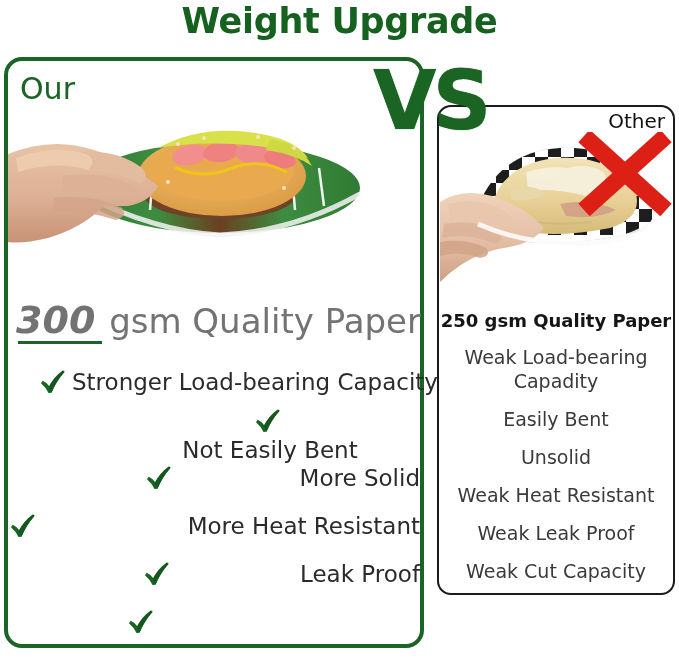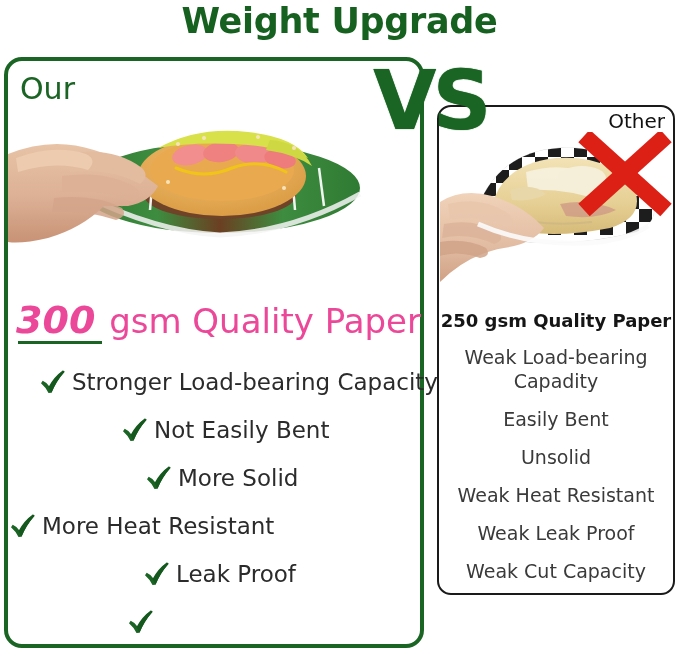--- a/index.html
+++ b/index.html
@@ -110,21 +110,21 @@
   }
 
   
   #our-headline {
     position: absolute;
     left: 16px;
     top: 298px;
     width: 400px;
     height: 50px;
     font-size: 34px;
-    color: #ec4899;
+    color: #737373;
     white-space: nowrap;
     line-height: 44px;
   }
   #our-headline .num {
     font-weight: bold;
     font-style: italic;
     font-size: 38px;
     position: relative;
     padding-right: 3px;
   }
@@ -154,20 +154,21 @@
     position: absolute;
     left: 8px;
     top: 358px;
     width: 412px;
   }
   .feat {
     display: flex;
     align-items: center;
     height: 48px;
     white-space: nowrap;
+    justify-content: space-between;
   }
   .feat .check {
     width: 30px;
     height: 30px;
     flex: 0 0 30px;
     margin-right: 4px;
     display: block;
   }
   .feat .ftext {
     font-size: 23px;
@@ -279,21 +280,21 @@
 <div id="our-underline"></div>
 
 <div id="our-list">
     <div class="feat" style="padding-left: 30px;">
       <span class="check"><svg viewBox="0 0 32 32">
           <path d="M3.2 17.4 L5.0 14.6 Q9.6 16.4 12.6 21.2 Q18.2 10.6 26.6 3.6 L28.4 5.0 Q19.6 14.8 14.4 27.4 L11.2 27.8 Q8.0 21.4 3.2 17.4 Z" fill="#1a6424"></path>
           <path d="M11.2 21.4 Q17.0 10.0 26.6 3.6 L28.4 5.0 Q19.4 15.0 14.4 27.4 Z" fill="#14581e"></path>
         </svg></span>
       <span class="ftext">Stronger Load-bearing Capacity</span>
     </div>
-    <div class="feat" style="padding-left: 112px;">
+    <div class="feat" style="padding-left: 112px; flex-direction: column;">
       <span class="check"><svg viewBox="0 0 32 32">
           <path d="M3.2 17.4 L5.0 14.6 Q9.6 16.4 12.6 21.2 Q18.2 10.6 26.6 3.6 L28.4 5.0 Q19.6 14.8 14.4 27.4 L11.2 27.8 Q8.0 21.4 3.2 17.4 Z" fill="#1a6424"></path>
           <path d="M11.2 21.4 Q17.0 10.0 26.6 3.6 L28.4 5.0 Q19.4 15.0 14.4 27.4 Z" fill="#14581e"></path>
         </svg></span>
       <span class="ftext">Not Easily Bent</span>
     </div>
     <div class="feat" style="padding-left: 136px;">
       <span class="check"><svg viewBox="0 0 32 32">
           <path d="M3.2 17.4 L5.0 14.6 Q9.6 16.4 12.6 21.2 Q18.2 10.6 26.6 3.6 L28.4 5.0 Q19.6 14.8 14.4 27.4 L11.2 27.8 Q8.0 21.4 3.2 17.4 Z" fill="#1a6424"></path>
           <path d="M11.2 21.4 Q17.0 10.0 26.6 3.6 L28.4 5.0 Q19.4 15.0 14.4 27.4 Z" fill="#14581e"></path>

